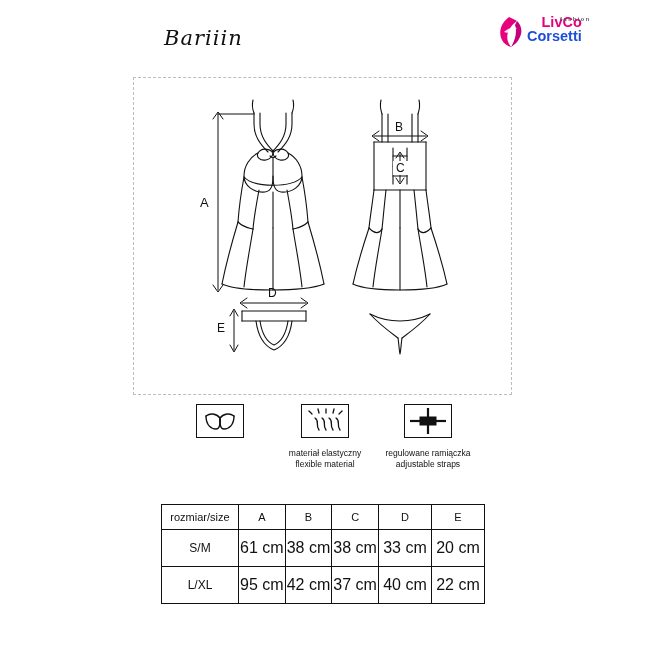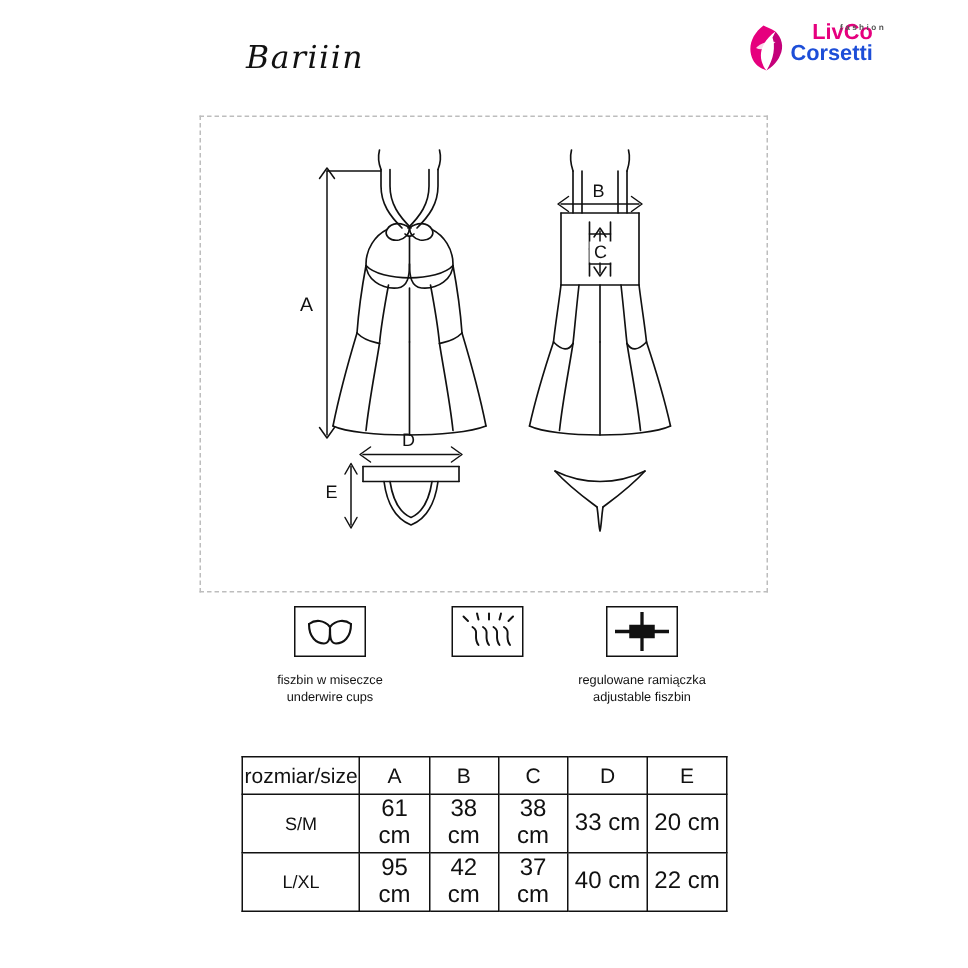--- a/index.html
+++ b/index.html
@@ -135,21 +135,21 @@
     font-size: 11px;
   }
   .size-table td, .size-table th {
     border: 1px solid #111;
     text-align: center;
     font-weight: normal;
     color: #111;
   }
   .size-table thead td {
     height: 22px;
-    font-size: 14px;
+    font-size: 11px;
   }
   .size-table tbody td {
     height: 34px;
     font-size: 16px;
   }
   .size-table tbody td.sizecol {
     font-size: 12px;
   }
   .col-label { width: 74px; }
   .col-d { width: 50px; }
@@ -320,59 +320,59 @@
   <div class="feature f1">
     <div class="icon-box">
       <svg width="46" height="32" viewBox="0 0 46 32">
         <g fill="none" stroke="#111" stroke-width="1.4" stroke-linecap="round">
           <path d="M9 11 C9 20, 14 24, 19 24 C23 24, 23 19, 23 14"></path>
           <path d="M37 11 C37 20, 32 24, 27 24 C23 24, 23 19, 23 14"></path>
           <path d="M9 11 C13 8, 19 8, 23 13 C27 8, 33 8, 37 11"></path>
           <path d="M23 13 L23 17"></path>
         </g>
       </svg>
-    </div>
-    <div class="cap">
-      <span class="pl">fiszbin w miseczce</span>
-      <span class="en">underwire cups</span>
     </div>
   </div>
 
   <div class="feature f2">
     <div class="icon-box">
       <svg width="46" height="32" viewBox="0 0 46 32">
         <g fill="none" stroke="#111" stroke-width="1.3" stroke-linecap="round">
           <path d="M10 9 L7 6"></path>
           <path d="M17 8 L16 4"></path>
           <path d="M24 8 L24 4"></path>
           <path d="M31 8 L32 4"></path>
           <path d="M37 9 L40 6"></path>
           <path d="M13 13 C18 16, 13 20, 17 25"></path>
           <path d="M20 13 C25 16, 20 20, 24 25"></path>
           <path d="M27 13 C32 16, 27 20, 31 25"></path>
           <path d="M34 13 C39 16, 34 20, 38 25"></path>
         </g>
       </svg>
     </div>
+    <div class="cap">
+      <span class="pl">materiał elastyczny</span>
+      <span class="en">flexible material</span>
+    </div>
   </div>
 
   <div class="feature f3">
     <div class="icon-box">
       <svg width="46" height="32" viewBox="0 0 46 32">
         <g stroke="#111" fill="none">
           <path d="M23 3 L23 29" stroke-width="2.2"></path>
           <rect x="15" y="12" width="16" height="8" fill="#111" stroke="#111" stroke-width="1"></rect>
           <path d="M5 16 L15 16" stroke-width="2.2"></path>
           <path d="M31 16 L41 16" stroke-width="2.2"></path>
         </g>
       </svg>
     </div>
     <div class="cap">
       <span class="pl">regulowane ramiączka</span>
-      <span class="en">adjustable fiszbin</span>
+      <span class="en">adjustable straps</span>
     </div>
   </div>
 </div>
 
 <table class="size-table">
   <thead>
     <tr>
       <td class="col-label tbl-head-label">rozmiar/size</td>
       <td>A</td>
       <td>B</td>

